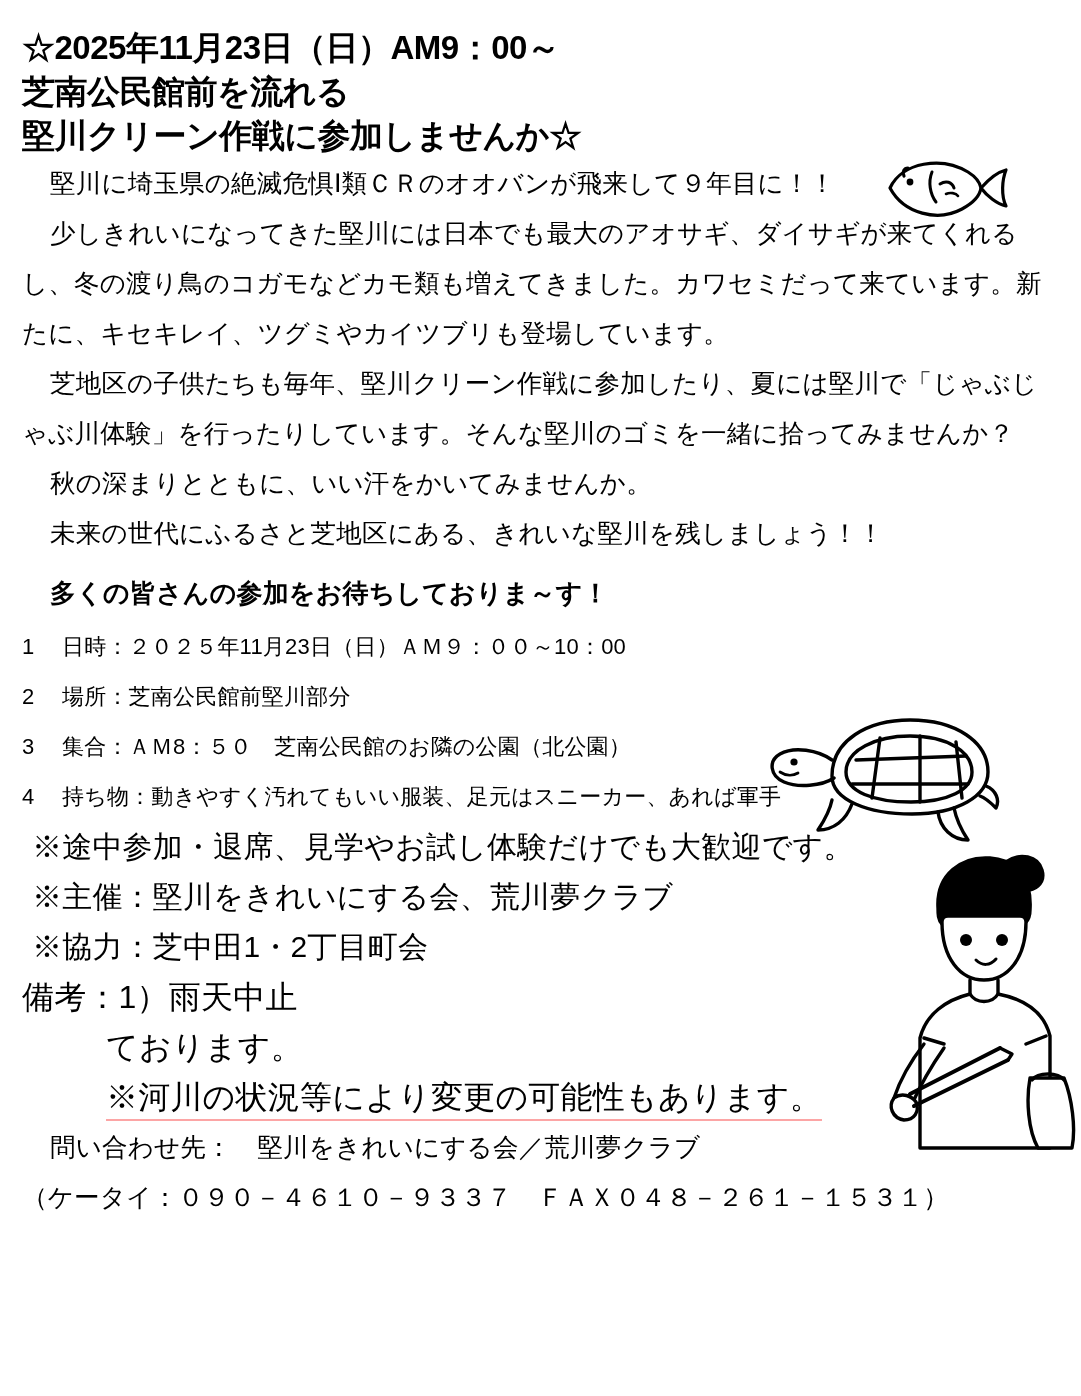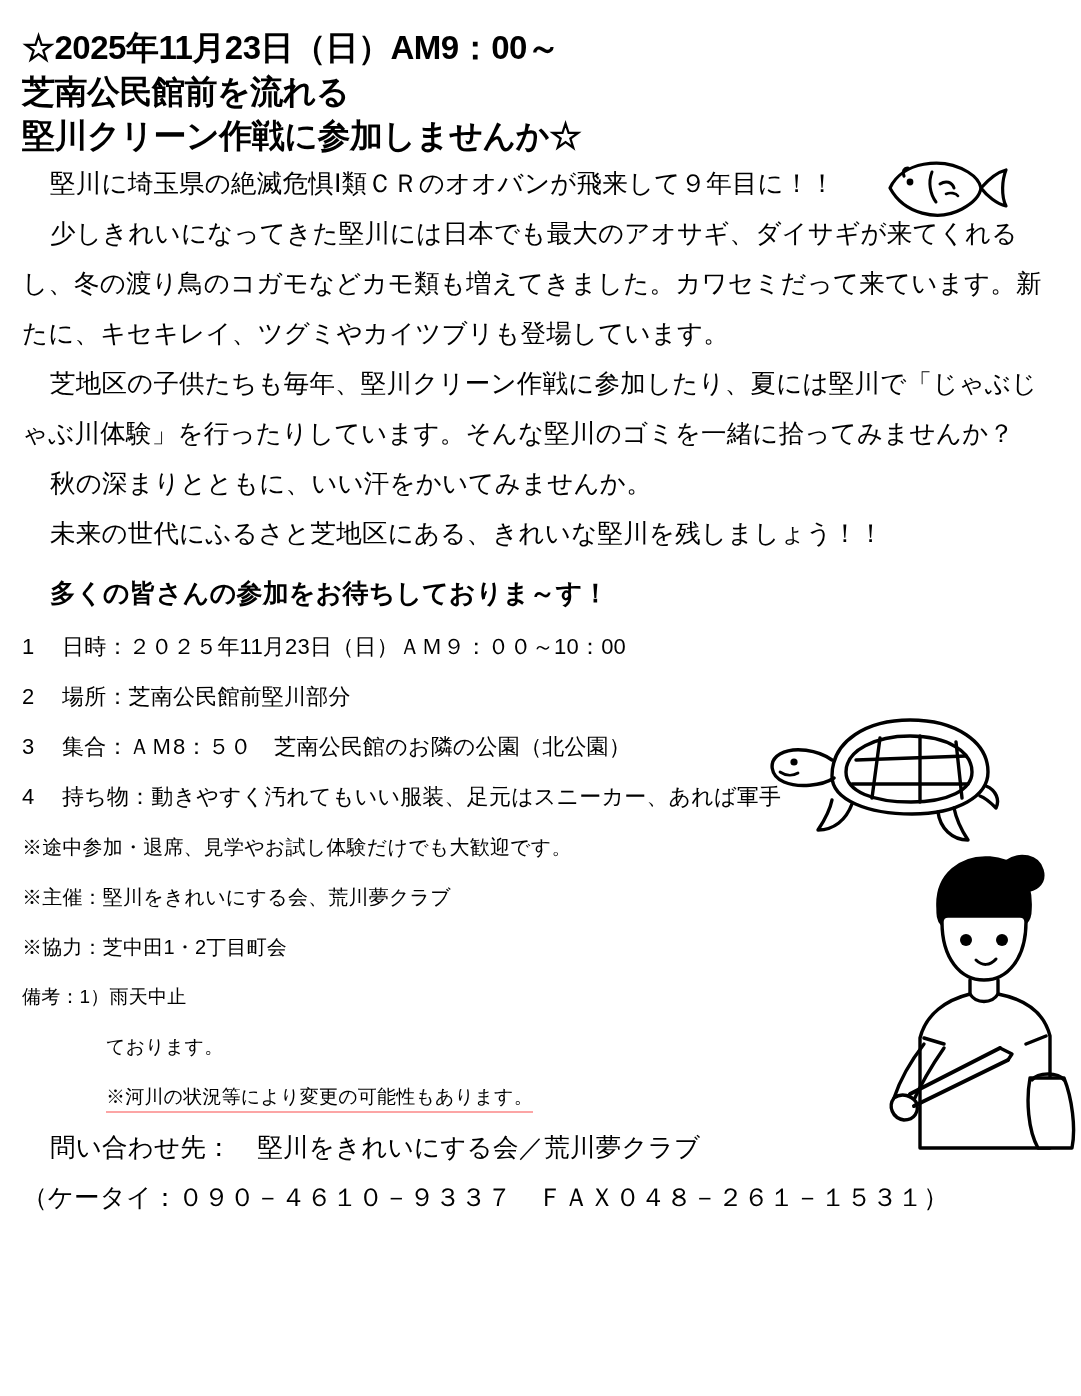--- a/index.html
+++ b/index.html
@@ -65,27 +65,28 @@
     font-size: 22px;
     line-height: 50px;
   }
   .item {
     display: block;
     white-space: pre;
   }
   .item .num { display: inline-block; width: 40px; }
 
   .notes {
-    font-size: 20px;
-    line-height: 50px;
+    font-size: 30px;
+    line-height: 50px;
+    margin-left: 10px;
   }
   .note { display: block; }
 
   .remarks {
-    font-size: 19px;
+    font-size: 32px;
     line-height: 50px;
   }
   .remark { display: block; }
   .remark.indent1 { padding-left: 62px; }
   .remark.indent2 { padding-left: 84px; }
   .remark.underline {
     padding-left: 84px;
   }
   .remark.underline span.u {
     border-bottom: 2px solid #fca5a5;

